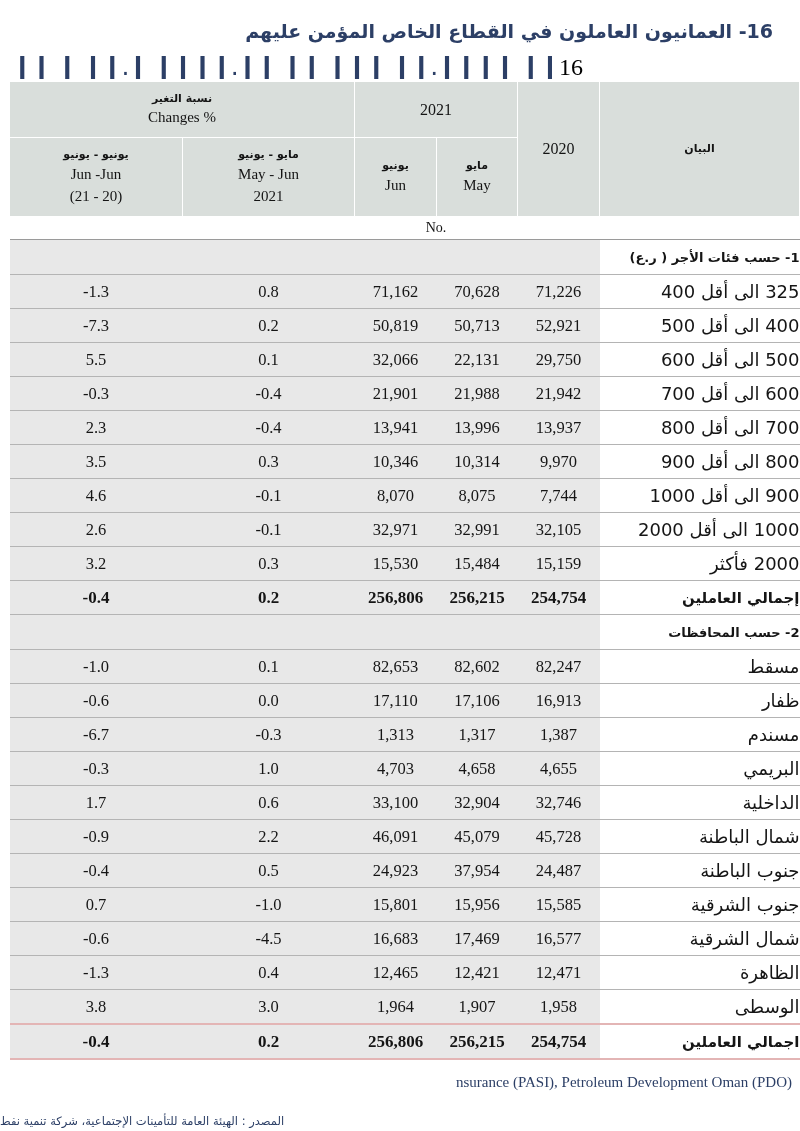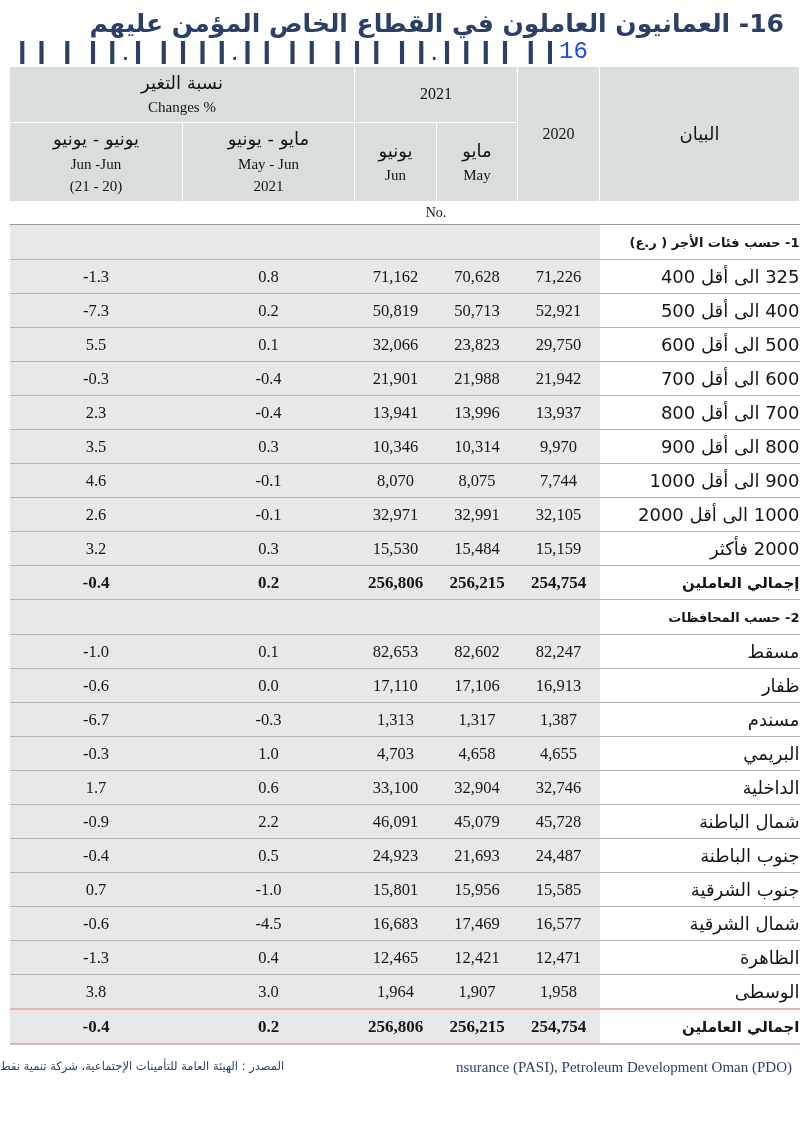--- a/index.html
+++ b/index.html
@@ -17,27 +17,27 @@
   }
 
   
   .title-block {
     padding: 4px 12px 0 12px;
     text-align: right;
     direction: rtl;
   }
   .title-ar {
     font-family: "DejaVu Sans", "Liberation Sans", sans-serif;
-    font-size: 25px;
+    font-size: 19px;
     font-weight: 700;
     color: #2c3f66;
     line-height: 1.12;
     letter-spacing: -0.2px;
     white-space: nowrap;
-    margin: 4px;
+    margin: 15px;
     padding: 2px 0 0 0;
   }
   .title-en-row {
     display: flex;
     flex-direction: row-reverse;
     align-items: flex-end;
     justify-content: flex-start;
     gap: 7px;
     margin-top: -3px;
     padding-bottom: 2px;
@@ -48,23 +48,23 @@
     font-weight: 400;
     color: #2c3f66;
     line-height: 1.0;
     letter-spacing: -1.6px;
     white-space: nowrap;
     direction: ltr;
     overflow: hidden;
     max-width: 540px;
   }
   .title-num {
-    font-family: Liberation Mono, monospace;
+    font-family: Liberation Serif, serif;
     font-size: 24px;
-    color: #1d4ed8;
+    color: #000000;
     line-height: 1.0;
     direction: ltr;
   }
 
   
   .table-wrap {
     padding: 0 0 0 10px;
     position: relative;
   }
   table.stat {
@@ -90,22 +90,22 @@
 
   
   .hdr {
     background: #d9dedb;
     text-align: center;
     border: 1px solid #ffffff;
     color: #141414;
   }
   .hdr-ar {
     font-family: "DejaVu Sans", "Liberation Sans", sans-serif;
-    font-size: 18px;
-    font-weight: 400;
+    font-size: 11px;
+    font-weight: 700;
     display: block;
     line-height: 1.45;
     direction: rtl;
   }
   .hdr-en {
     font-family: "Liberation Serif", "DejaVu Serif", serif;
     font-size: 15px;
     font-weight: 400;
     display: block;
     line-height: 1.5;
@@ -199,20 +199,21 @@
     white-space: nowrap;
     margin-left: -6px;
     overflow: hidden;
   }
   .footer-ar {
     font-family: "DejaVu Sans", "Liberation Sans", sans-serif;
     font-size: 11.5px;
     direction: rtl;
     white-space: nowrap;
     padding-right: 6px;
+    margin-top: 40px;
   }
 </style>
 </head>
 <body>
 
 <div class="title-block">
   <div class="title-ar">16- العمانيون العاملون في القطاع الخاص المؤمن عليهم</div>
   <div class="title-en-row">
     <span class="title-tofu">❙❙ ❙ ❙❙.❙ ❙❙❙❙.❙❙ ❙❙ ❙❙❙ ❙❙.❙❙❙❙ ❙❙❙.❙❙ ❙❙❙❙❙❙❙</span>
     <span class="title-num">16</span>
@@ -296,21 +297,21 @@
           <td class="lbl">400 الى أقل 500</td>
           <td class="num">52,921</td>
           <td class="num">50,713</td>
           <td class="num">50,819</td>
           <td class="num">0.2</td>
           <td class="num">-7.3</td>
         </tr>
         <tr>
           <td class="lbl">500 الى أقل 600</td>
           <td class="num">29,750</td>
-          <td class="num">23,823</td>
+          <td class="num">22,131</td>
           <td class="num">32,066</td>
           <td class="num">0.1</td>
           <td class="num">5.5</td>
         </tr>
         <tr>
           <td class="lbl">600 الى أقل 700</td>
           <td class="num">21,942</td>
           <td class="num">21,988</td>
           <td class="num">21,901</td>
           <td class="num">-0.4</td>
@@ -416,21 +417,21 @@
           <td class="lbl">شمال الباطنة</td>
           <td class="num">45,728</td>
           <td class="num">45,079</td>
           <td class="num">46,091</td>
           <td class="num">2.2</td>
           <td class="num">-0.9</td>
         </tr>
         <tr>
           <td class="lbl">جنوب الباطنة</td>
           <td class="num">24,487</td>
-          <td class="num">21,693</td>
+          <td class="num">37,954</td>
           <td class="num">24,923</td>
           <td class="num">0.5</td>
           <td class="num">-0.4</td>
         </tr>
         <tr>
           <td class="lbl">جنوب الشرقية</td>
           <td class="num">15,585</td>
           <td class="num">15,956</td>
           <td class="num">15,801</td>
           <td class="num">-1.0</td>

